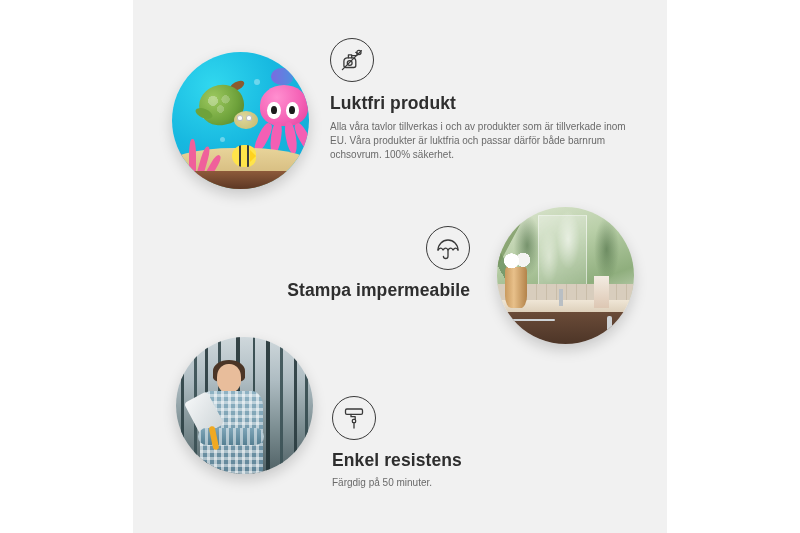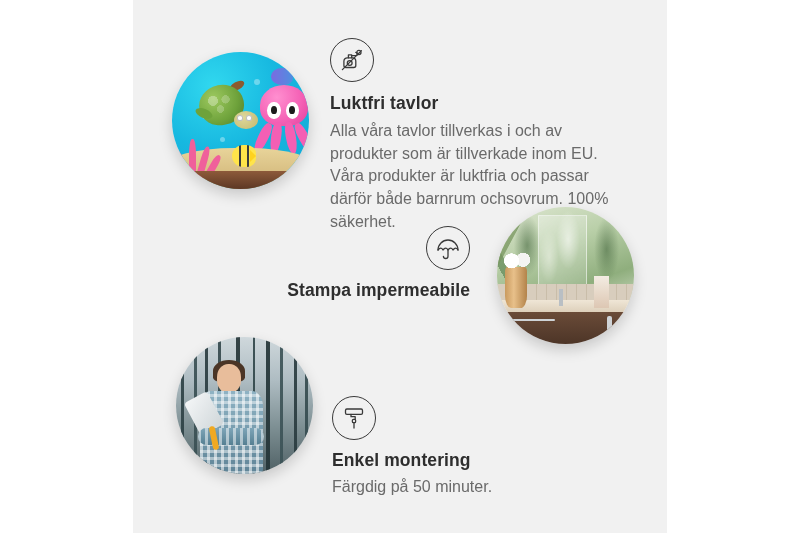--- a/index.html
+++ b/index.html
@@ -249,21 +249,21 @@
     border:1.4px solid #3a3a3a;
     display:flex; align-items:center; justify-content:center;
   }
   .icon-circle svg{ display:block; }
 
   .b-title{
     font-size:17.5px; font-weight:bold; color:#2e2e2e;
     letter-spacing:.1px; line-height:1.2;
   }
   .b-text{
-    font-size:16px; color:#6a6a6a; line-height:1.42;
+    font-size:10px; color:#6a6a6a; line-height:1.42;
   }
 
   
   .block-1 { left:330px; top:38px; width:300px; }
   .block-1 .icon-circle{ margin-bottom:11px; }
   .block-1 .b-title{ margin-bottom:6px; }
 
   
   .block-2 { left:220px; top:226px; width:250px; text-align:right; }
   .block-2 .icon-circle{ margin:0 0 10px auto; }
@@ -346,21 +346,21 @@
     <div class="icon-circle">
       <svg width="30" height="30" viewBox="0 0 30 30" fill="none" stroke="#3a3a3a" stroke-width="1.3" stroke-linecap="round" stroke-linejoin="round">
         <path d="M8.5 22.5h8.2c1.2 0 2.1-.9 2.1-2.1v-4.2c0-1.9-1.5-3.4-3.4-3.4h-5.1c-1.9 0-3.4 1.5-3.4 3.4v4.2c0 1.2.9 2.1 2.1 2.1z"></path>
         <path d="M11.4 12.8V9.9h3.3v2.9"></path>
         <path d="M14.7 10.6h4.1c.9 0 1.6-.7 1.6-1.6s-.7-1.6-1.6-1.6"></path>
         <circle cx="21.9" cy="7.4" r="2.1"></circle>
         <circle cx="12.7" cy="18" r="2.4"></circle>
         <path d="M5.4 24.6L24.4 5.6"></path>
       </svg>
     </div>
-    <div class="b-title">Luktfri tavlor</div>
+    <div class="b-title">Luktfri produkt</div>
     <div class="b-text">Alla våra tavlor tillverkas i och av produkter som är tillverkade inom EU. Våra produkter är luktfria och passar därför både barnrum ochsovrum. 100% säkerhet.</div>
   </div>
 
   <div class="block block-2">
     <div class="icon-circle">
       <svg width="28" height="28" viewBox="0 0 28 28" fill="none" stroke="#3a3a3a" stroke-width="1.3" stroke-linecap="round" stroke-linejoin="round">
         <path d="M4 16c0-5.5 4.5-10 10-10s10 4.5 10 10"></path>
         <path d="M4 16c1.7-2.4 3.6-2.4 5 0 1.7-2.4 3.6-2.4 5 0 1.7-2.4 3.6-2.4 5 0 1.7-2.4 3.6-2.4 5 0"></path>
         <path d="M14 16v6.2c0 1.3-1 2.3-2.3 2.3-1.2 0-2.2-.9-2.3-2.1"></path>
       </svg>
@@ -370,16 +370,16 @@
 
   <div class="block block-3">
     <div class="icon-circle">
       <svg width="28" height="28" viewBox="0 0 28 28" fill="none" stroke="#3a3a3a" stroke-width="1.3" stroke-linecap="round" stroke-linejoin="round">
         <rect x="5.5" y="5" width="17" height="5.4" rx="1.4"></rect>
         <path d="M11 10.4v2.3h4.2v2.6"></path>
         <rect x="12.4" y="15.3" width="3.2" height="3.4" rx="1"></rect>
         <path d="M14 18.7v5.3"></path>
       </svg>
     </div>
-    <div class="b-title">Enkel montering</div>
+    <div class="b-title">Enkel resistens</div>
     <div class="b-text">Färgdig på 50 minuter.</div>
   </div>
 </div>
 
 </body></html>

